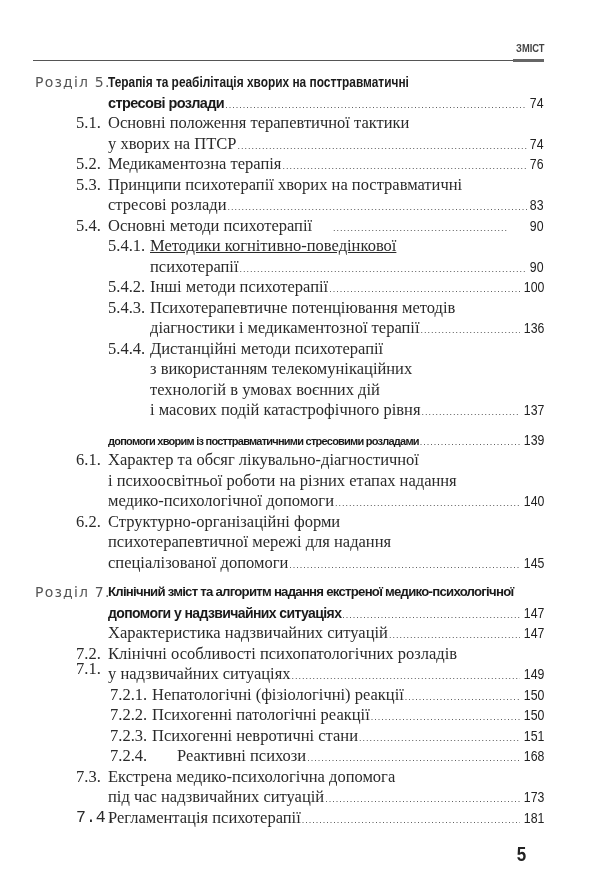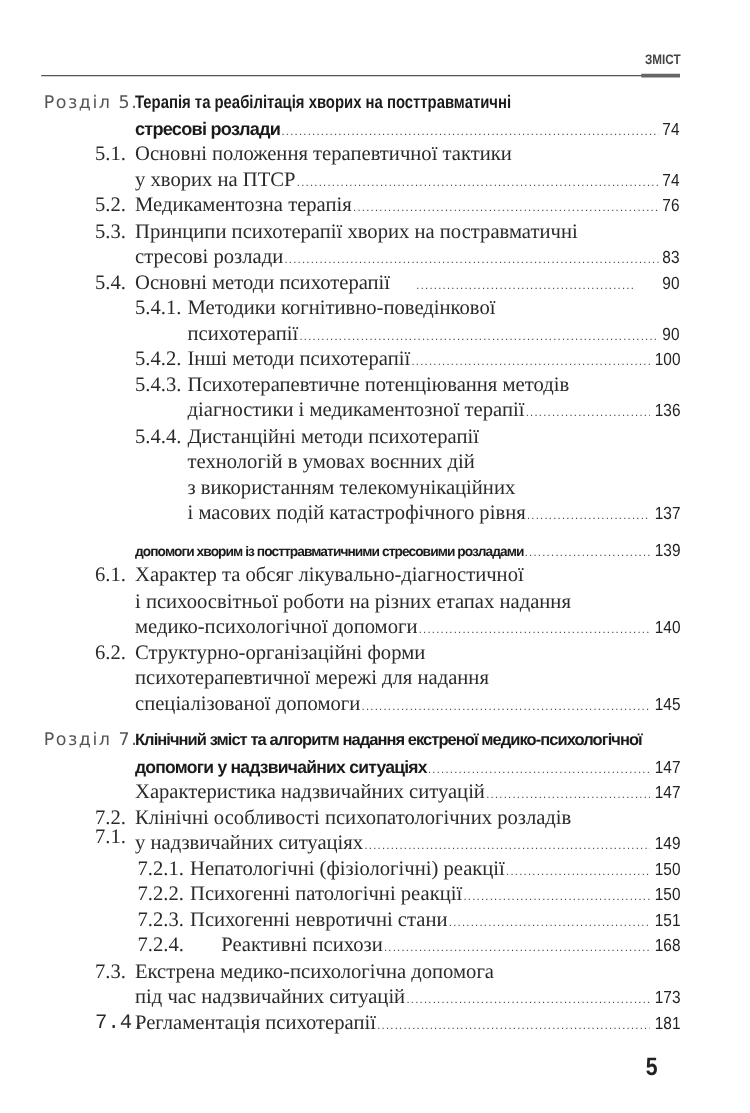--- a/index.html
+++ b/index.html
@@ -117,21 +117,21 @@
         <span class="num" style="left:41px;">5.4.</span>
         <div class="text-wrap" style="left:73px;gap:20px;">
           <span class="text">Основні методи психотерапії</span>
           <span class="dots"></span>
           <span class="pg">90</span>
         </div>
       </div>
 
       <div class="line serif">
         <span class="num" style="left:73px;">5.4.1.</span>
-        <div class="text-wrap" style="left:115px;">
+        <div class="text-wrap" style="left:115px;text-decoration:underline;">
             <span class="text">Методики когнітивно-поведінкової</span>
           </div>
       </div>
       <div class="line serif">
         <div class="text-wrap" style="left:115px;">
           <span class="text">психотерапії</span>
           <span class="dots"></span>
           <span class="pg">90</span>
         </div>
       </div>
@@ -160,26 +160,26 @@
       </div>
 
       <div class="line serif">
         <span class="num" style="left:73px;">5.4.4.</span>
         <div class="text-wrap" style="left:115px;">
             <span class="text">Дистанційні методи психотерапії</span>
           </div>
       </div>
       <div class="line serif">
         <div class="text-wrap" style="left:115px;">
+            <span class="text">з використанням телекомунікаційних</span>
+          </div>
+      </div>
+      <div class="line serif">
+        <div class="text-wrap" style="left:115px;">
             <span class="text">технологій в умовах воєнних дій</span>
-          </div>
-      </div>
-      <div class="line serif">
-        <div class="text-wrap" style="left:115px;">
-            <span class="text">з використанням телекомунікаційних</span>
           </div>
       </div>
       <div class="line serif">
         <div class="text-wrap" style="left:115px;">
           <span class="text">і масових подій катастрофічного рівня</span>
           <span class="dots"></span>
           <span class="pg">137</span>
         </div>
       </div>
     </div>

